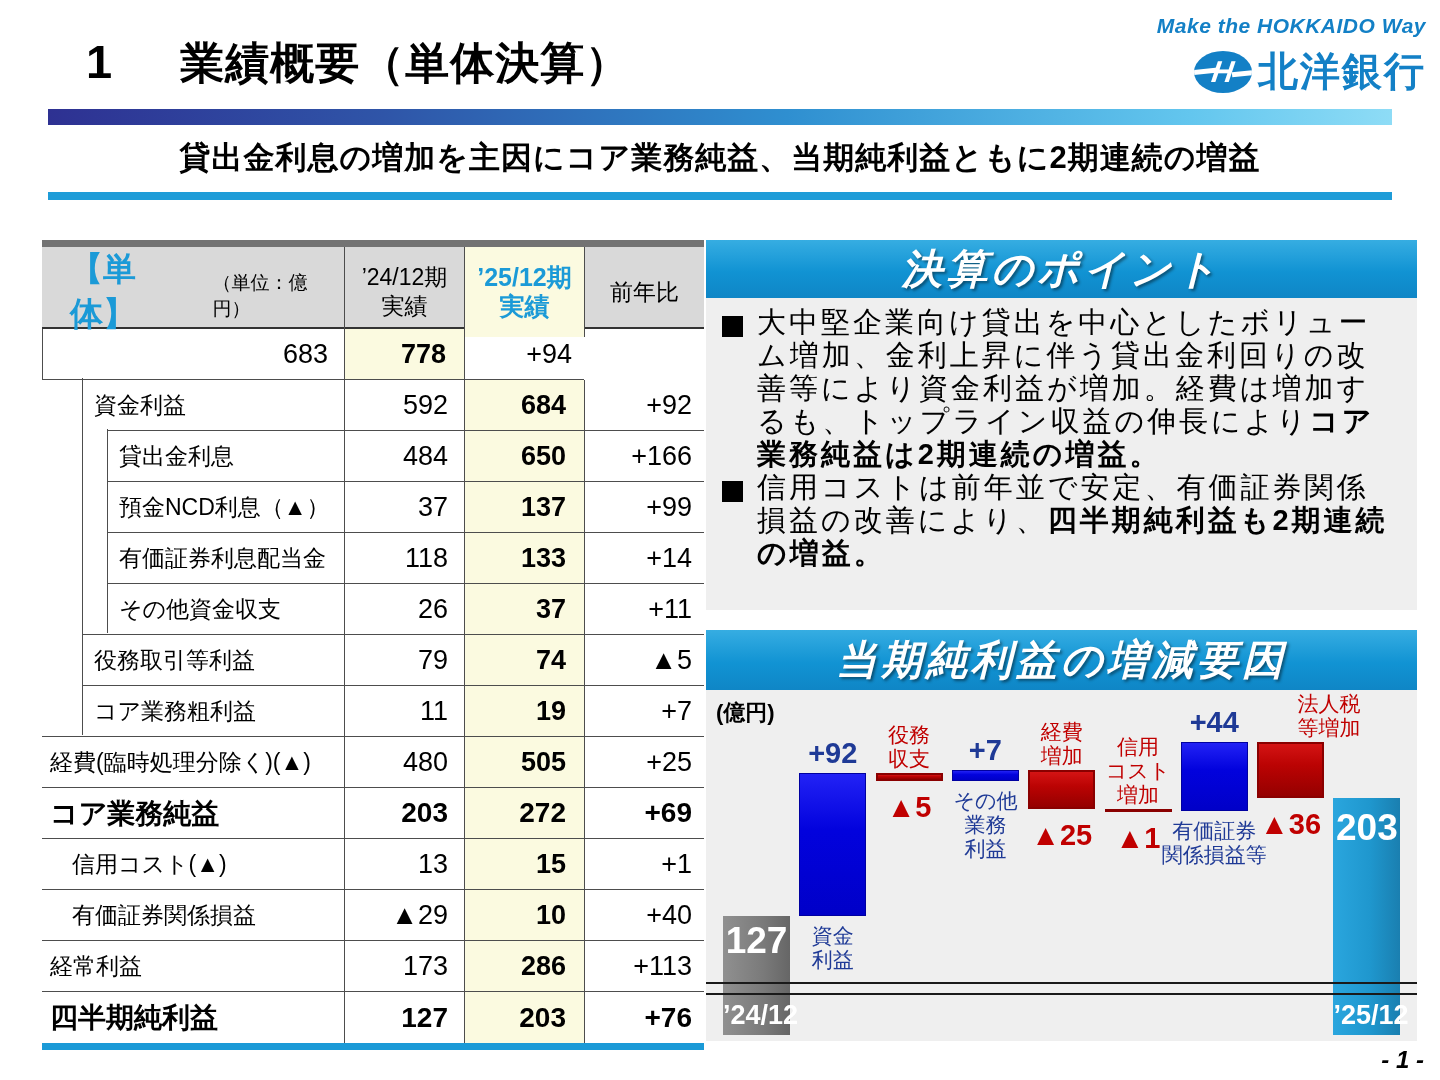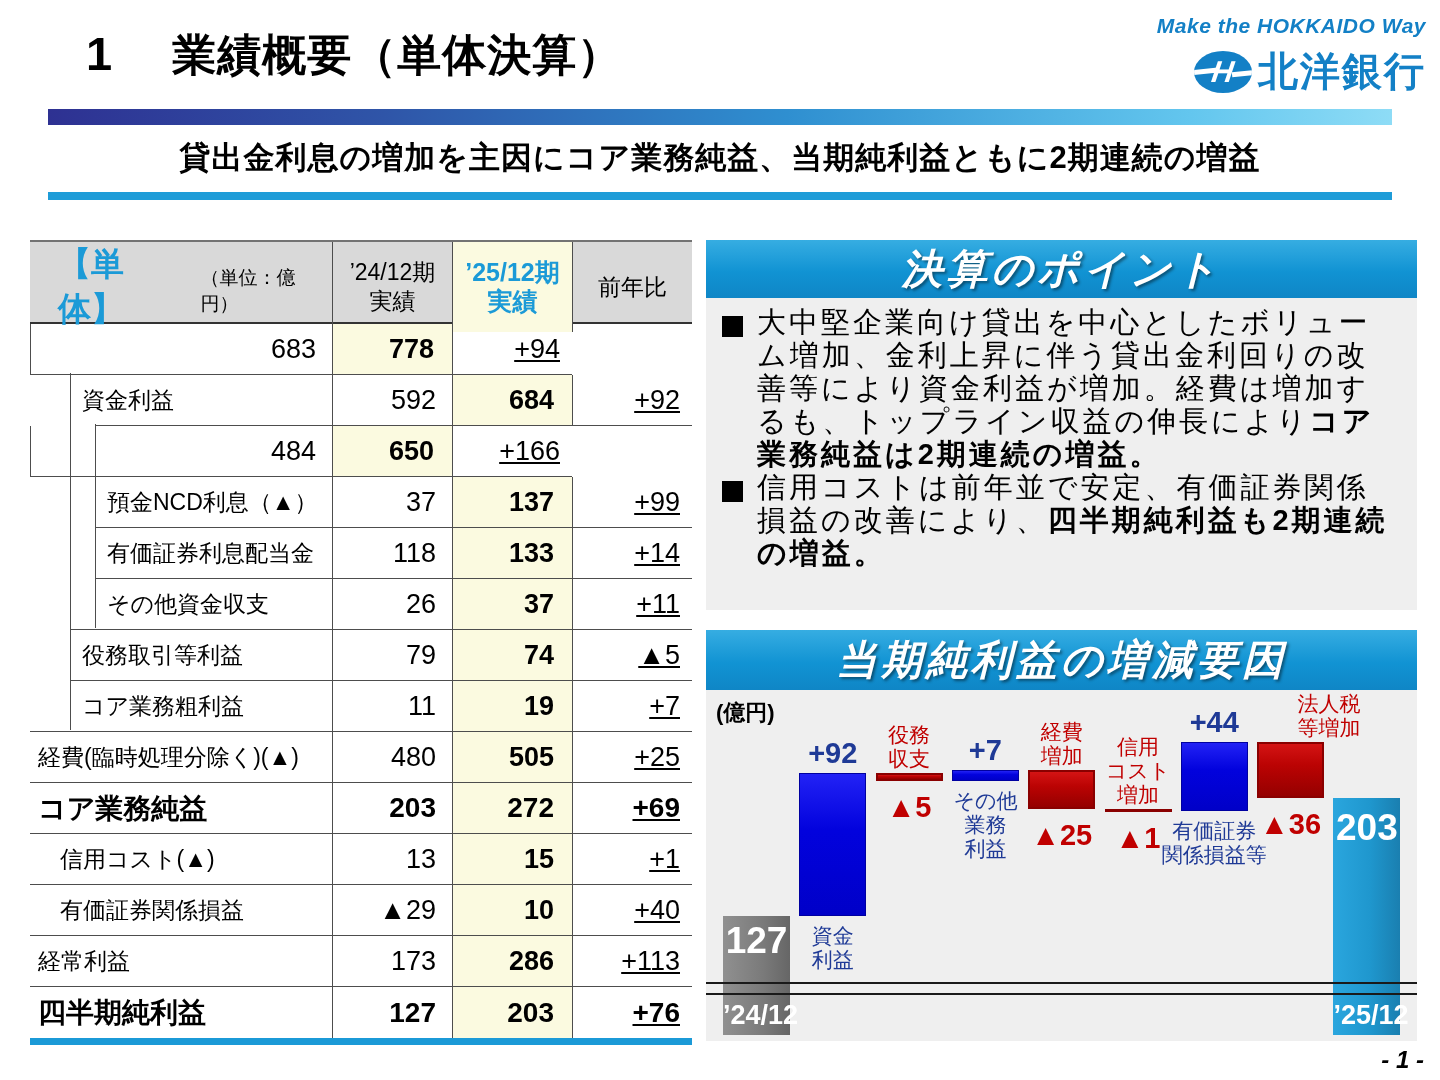--- a/index.html
+++ b/index.html
@@ -2,39 +2,39 @@
 <html><head>
 <meta charset="utf-8">
 <style>
   html,body{margin:0;padding:0;background:#fff;}
   .page{position:relative;width:1440px;height:1080px;background:#ffffff;overflow:hidden;
         font-family:"Liberation Sans","DejaVu Sans",sans-serif;color:#000;}
 
   
   .title-left{position:absolute;left:86px;top:26px;display:flex;align-items:baseline;gap:60px;}
   .sec-num{font-size:47px;font-weight:700;}
-  .sec-title{font-size:44px;font-weight:700;margin:0;letter-spacing:1px;}
+  .sec-title{font-size:44px;font-weight:700;margin:8px;letter-spacing:1px;}
   .brand{position:absolute;right:14px;top:14px;display:flex;flex-direction:column;align-items:flex-end;}
   .tagline{font-size:21px;font-weight:700;font-style:italic;color:#1380C6;letter-spacing:0.5px;}
   .brand-row{display:flex;align-items:center;gap:6px;margin-top:6px;}
   .brand-mark{position:relative;width:58px;height:42px;background:#1380C6;border-radius:50%;
               display:flex;align-items:center;justify-content:center;overflow:hidden;}
   .brand-mark .mark-h{color:#fff;font-size:30px;font-weight:700;font-style:italic;transform:skewX(-8deg);}
   .brand-mark::before{content:"";position:absolute;left:-6px;top:18px;width:30px;height:5px;background:#fff;transform:rotate(-6deg);}
   .brand-mark::after{content:"";position:absolute;right:-6px;top:20px;width:26px;height:5px;background:#fff;transform:rotate(-6deg);}
   .brand-name{font-size:40px;font-weight:700;color:#1380C6;letter-spacing:2px;}
 
   .grad-bar{position:absolute;left:48px;top:109px;width:1344px;height:16px;
             background:linear-gradient(90deg,#2E3192 0%,#2F55A8 25%,#2F8FD0 55%,#63C6EE 85%,#8EDCF6 100%);}
   .subtitle{position:absolute;left:0;top:137px;width:100%;text-align:center;font-size:31px;font-weight:700;letter-spacing:1px;}
   .sub-underline{position:absolute;left:48px;top:192px;width:1344px;height:8px;background:#1E9CD8;}
 
   
-  .table-panel{position:absolute;left:30px;top:240px;width:662px;
-               border-top:2px solid #737373;border-bottom:7px solid #1B9AD7;box-sizing:content-box;}
+  .table-panel{position:absolute;left:42px;top:240px;width:662px;
+               border-top:7px solid #737373;border-bottom:7px solid #1B9AD7;box-sizing:content-box;}
   .t-header{display:grid;grid-template-columns:302px 120px 120px 120px;height:80px;
             background:#D9D9D9;border-bottom:2px solid #333;}
   .corner{display:flex;align-items:center;padding-left:28px;}
   .tandai{font-size:33px;font-weight:700;color:#1B9AD7;}
   .unit{font-size:19px;color:#000;margin-left:12px;padding-top:8px;}
   .th{display:flex;align-items:center;justify-content:center;text-align:center;white-space:pre-line;
       font-size:23px;line-height:29px;border-left:1px solid #4d4d4d;}
   .th2{color:#1B9AD7;font-weight:700;font-size:25px;background:#FBFAE0;}
   .t-body{position:relative;}
   .t-row{position:relative;display:grid;grid-template-columns:302px 120px 120px 120px;height:51px;}
@@ -43,21 +43,21 @@
   .cell{box-sizing:border-box;display:flex;align-items:center;}
   .cell.label{padding-left:8px;font-size:23px;}
   .t-row.ih .cell.label{padding-left:30px;}
   .t-row.i1 .cell.label{padding-left:52px;}
   .t-row.i2 .cell.label{padding-left:77px;}
   .t-row.boldrow .row-label{font-weight:700;font-size:28px;}
   .cell.v{justify-content:flex-end;font-size:27px;border-left:1px solid #4d4d4d;border-bottom:1px solid #4d4d4d;}
   .t-row.no-bb .cell.v{border-bottom:none;}
   .cell.v1{padding-right:16px;}
   .cell.v2{padding-right:18px;background:#FBFAE0;font-weight:700;}
-  .cell.v3{padding-right:12px;text-decoration:underline;}
+  .cell.v3{padding-right:12px;}
   .t-row.boldrow .cell.v{font-weight:700;font-size:28px;}
   .vline{position:absolute;width:1px;background:#4d4d4d;z-index:2;}
   .vline1{left:40px;top:131px;height:357px;}
   .vline2{left:65px;top:182px;height:204px;}
 
   
   .panel-head{height:58px;display:flex;align-items:center;justify-content:center;
               background:linear-gradient(180deg,#36ADE2 0%,#1193D3 55%,#0F86C6 100%);
               color:#fff;font-size:41px;font-weight:700;letter-spacing:4px;
               text-shadow:2px 2px 3px rgba(0,0,0,0.45);font-style:italic;}
@@ -137,20 +137,23 @@
     <div class="t-row i1" style="--bo: 65px;">
       <div class="cell label">
             <span class="row-label">資金利益</span>
           </div>
       <div class="cell v v1">592</div>
       <div class="cell v v2">684</div>
       <div class="cell v v3">+92</div>
     </div>
 
     <div class="t-row i2" style="--bo: 65px;">
+      <div class="cell label">
+            <span class="row-label">貸出金利息</span>
+          </div>
       <div class="cell v v1">484</div>
       <div class="cell v v2">650</div>
       <div class="cell v v3">+166</div>
     </div>
 
     <div class="t-row i2" style="--bo: 65px;">
       <div class="cell label">
             <span class="row-label">預金NCD利息（▲）</span>
           </div>
       <div class="cell v v1">37</div>

